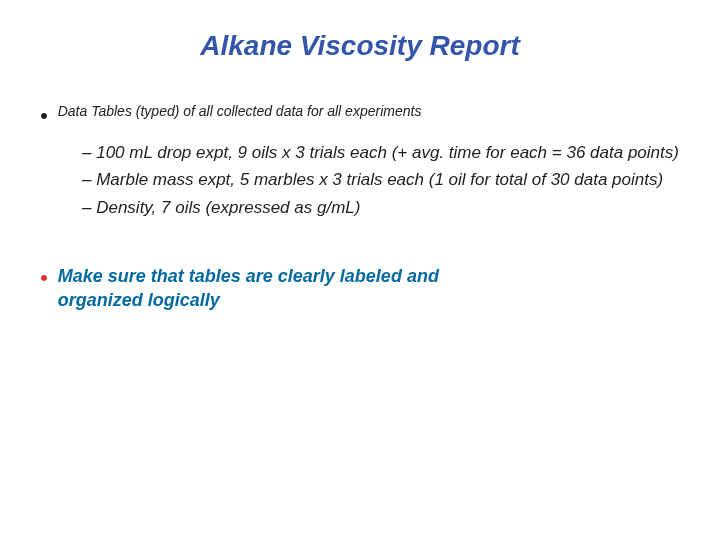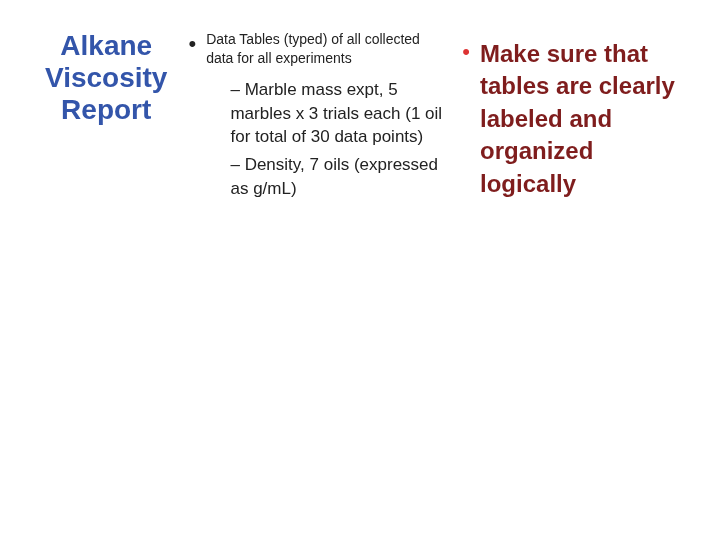--- a/index.html
+++ b/index.html
@@ -14,21 +14,23 @@
       background: #ffffff;
       font-family: Arial, Helvetica, sans-serif;
       overflow: hidden;
     }
 
     .slide {
       width: 720px;
       height: 540px;
       padding: 30px 40px 30px 40px;
       display: flex;
+      flex-direction: column;
       gap: 16px;
+      font-style: italic;
     }
 
     .title {
       text-align: center;
       font-size: 28px;
       font-weight: bold;
       color: #3355aa;
       margin-bottom: 24px;
     }
 
@@ -86,42 +88,45 @@
     }
 
     .bullet-highlight-dot {
       color: #dd3333;
       font-size: 22px;
       line-height: 1.3;
       flex-shrink: 0;
     }
 
     .bullet-highlight-text {
-      font-size: 24px;
+      font-size: 18px;
       font-weight: bold;
-      color: #7f1d1d;
+      color: #0369a1;
       line-height: 1.35;
     }
   </style>
 </head>
 <body>
 
 <div class="slide">
 
   <div class="title">Alkane Viscosity Report</div>
 
   <div class="bullet-section">
     <div class="bullet-main">
       <span class="bullet-dot">•</span>
       <span class="bullet-main-text">Data Tables (typed) of all collected data for all experiments</span>
     </div>
 
     <div class="sub-bullets">
 
 
+      <div class="sub-bullet">
+        <span class="sub-text">– 100 mL drop expt, 9 oils x 3 trials each (+ avg. time for each = 36 data points)</span>
+      </div>
 
       <div class="sub-bullet">
         <span class="sub-text">– Marble mass expt, 5 marbles x 3 trials each (1 oil for total of 30 data points)</span>
       </div>
 
       <div class="sub-bullet">
         <span class="sub-text">– Density, 7 oils (expressed as g/mL)</span>
       </div>
 
     </div>

